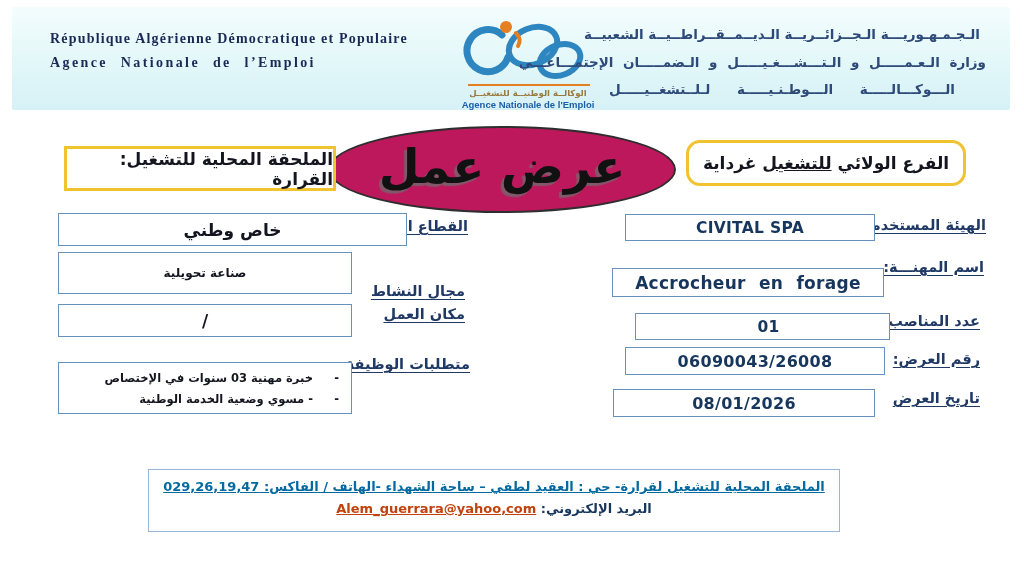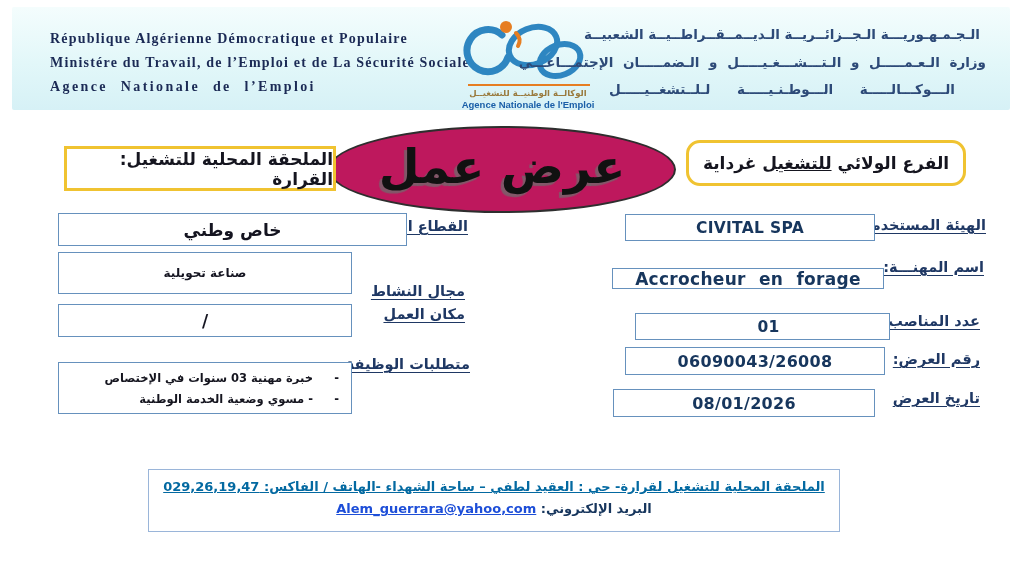--- a/index.html
+++ b/index.html
@@ -58,34 +58,33 @@
   .req-dash { width:26px; flex:0 0 26px; }
   .req-text { flex:1; text-align:right; padding-left:6px; }
 
   
   .footer-box { position:absolute; left:148px; top:469px; width:692px; height:63px;
                 background:#fff; border:1.6px solid #9ab5d9; text-align:center;
                 padding-top:9px; }
   .footer-line1 { direction:rtl; color:#0369a1; font-weight:bold; font-size:13px;text-decoration:underline; }
   .footer-line2 { direction:rtl; margin-top:7px; font-size:13px; font-weight:bold; }
   .footer-line2 .lbl { color:#17365d; }
-  .email-link { color:#1d4ed8; text-decoration:underline; cursor:pointer; }
+  .email-link { color:#c2410c; text-decoration:underline; cursor:pointer; }
 
   
   .logo-ar { fill:#9a7b3f; font-size:8.5px; font-weight:bold; }
   .logo-fr { fill:#1a5fa8; font-size:9.5px; font-weight:bold;
              font-family:"Liberation Sans",sans-serif; }
 </style>
 </head>
 <body>
 
 <div class="header-band">
   <div class="french-block">
     <div>République Algérienne Démocratique et Populaire</div>
-    <div>Ministére du Travail, de l’Emploi et de La Sécurité Sociale</div>
     <div class="french-line3">Agence Nationale de l’Emploi</div>
   </div>
 
   <div class="logo-wrap">
     <svg width="155" height="98" viewBox="0 0 155 98">
 
       <g fill="none" stroke="#2e86c1" stroke-linecap="round">
         <path d="M52 22 A21 21 0 1 0 58 44" stroke-width="7"></path>
         <ellipse cx="83" cy="33" rx="25" ry="18" stroke-width="6" transform="rotate(-22 83 33)"></ellipse>
         <ellipse cx="110" cy="47" rx="21" ry="15" stroke-width="6" transform="rotate(-22 110 47)"></ellipse>
@@ -116,21 +115,21 @@
 <div class="gold-box gold-right">
   <span><span>الفرع الولائي </span><span class="u">للتشغيل</span><span> غرداية</span></span>
 </div>
 
 <div class="field-label" style="right:38px; top:217px;">الهيئة المستخدمة:</div>
 <div class="field-box latin-val" style="left:625px; top:214px; width:250px; height:27px;">
   <span>CIVITAL SPA</span>
 </div>
 
 <div class="field-label" style="right:40px; top:259px;">اسم المهنـــة:</div>
-<div class="field-box latin-val sp" style="left:612px; top:268px; width:272px; height:21px; font-size:17px;">
+<div class="field-box latin-val sp" style="left:612px; top:268px; width:272px; height:29px; font-size:17px;">
   <span>Accrocheur en forage</span>
 </div>
 
 <div class="field-label" style="right:44px; top:313px;">عدد المناصب</div>
 <div class="field-box latin-val" style="left:635px; top:313px; width:255px; height:27px;padding-left:12px;">
   <span>01</span>
 </div>
 
 <div class="field-label" style="right:44px; top:351px;">رقم العرض:</div>
 <div class="field-box latin-val" style="left:625px; top:347px; width:260px; height:28px; font-size:16px;">

